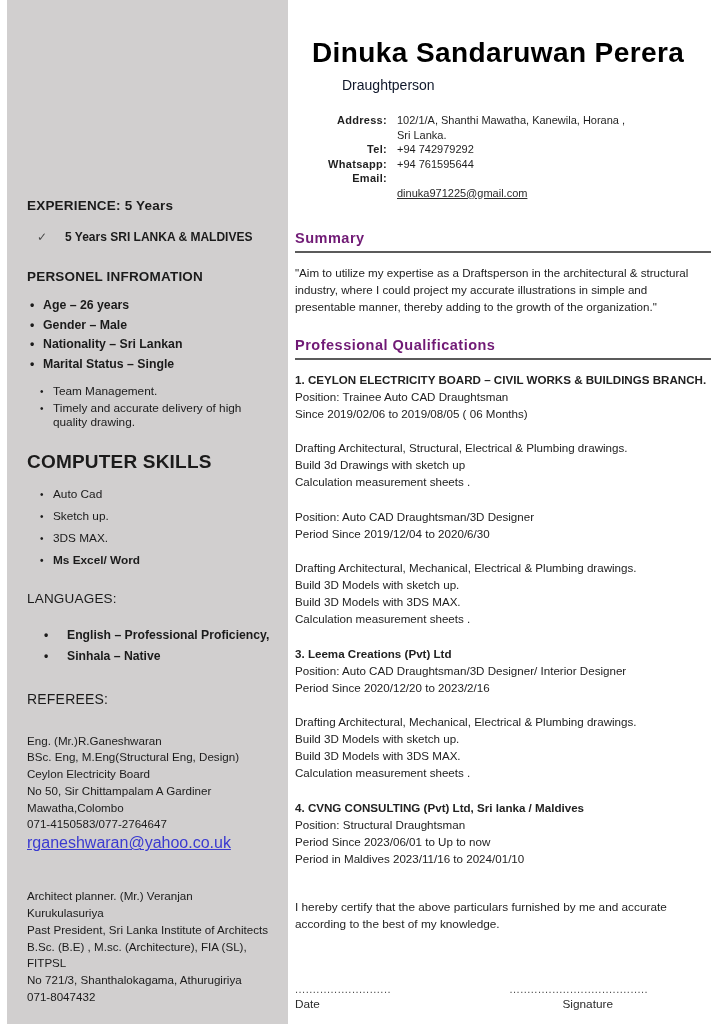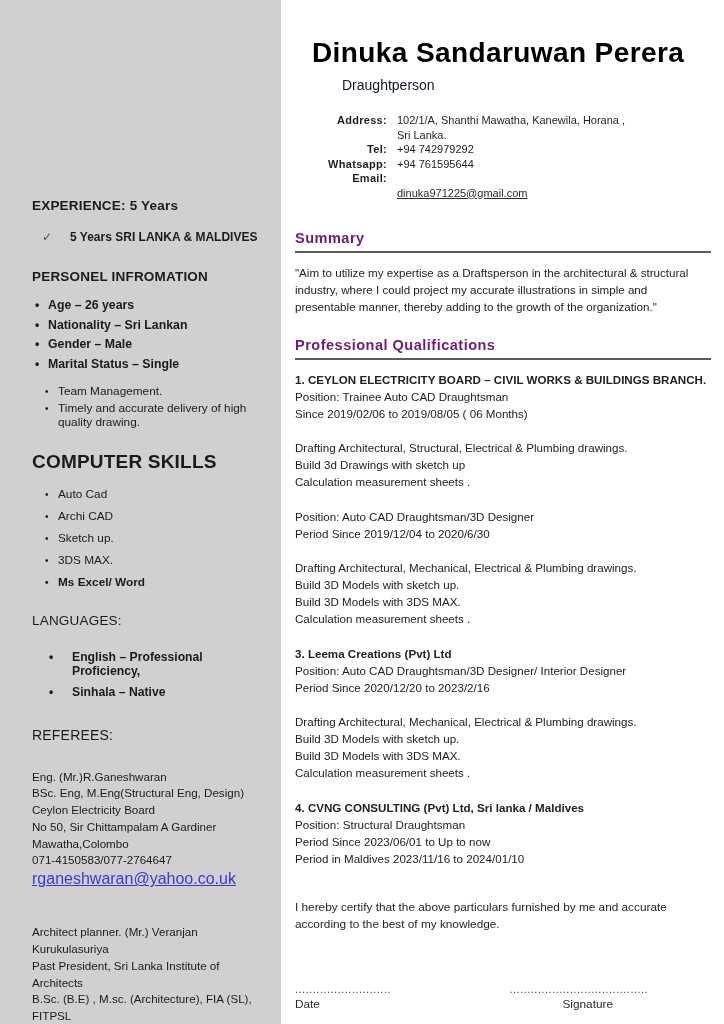--- a/index.html
+++ b/index.html
@@ -5,23 +5,23 @@
   html,body { margin:0; padding:0; }
   body {
     width:724px; height:1024px; background:#ffffff;
     font-family:"Liberation Sans", sans-serif; color:#1f1f1f;
     position:relative; overflow:hidden;
   }
   .page { position:relative; width:724px; height:1024px; }
 
   
   .sidebar {
-    position:absolute; left:0; top:0; width:281px; height:1024px;
+    position:absolute; left:7px; top:0; width:281px; height:1024px;
     background:#d1cfcf; box-sizing:border-box;
-    padding:198px 14px 0 32px; color:#1b1b1b;
+    padding:198px 14px 0 20px; color:#1b1b1b;
   }
   .sb-title-bold { font-size:13.5px; font-weight:bold; letter-spacing:.2px; }
   .sb-title { font-size:13.5px; font-weight:normal; letter-spacing:.2px; }
   .check-row { margin:17px 0 0 10px; display:flex; font-size:12px; font-weight:bold; }
   .check-glyph { font-family:"DejaVu Sans", sans-serif; color:#4a4a4a; font-weight:normal; margin-right:18px; }
   .mt-personal { margin-top:25px; }
   ul { list-style:none; margin:0; padding:0; }
   ul li { position:relative; }
   ul li::before { content:"•"; position:absolute; }
   .personal-list { margin:14px 0 0 0; font-size:12.3px; font-weight:bold; }
@@ -91,40 +91,39 @@
     <div class="check-row">
       <span class="check-glyph">✓</span>
       <span>5 Years SRI LANKA &amp; MALDIVES</span>
     </div>
 
     <div class="sb-title-bold mt-personal">PERSONEL INFROMATION</div>
     <ul class="personal-list">
 
         <li>Age – 26 years</li>
 
+        <li>Gender – Male</li>
+
         <li>Nationality – Sri Lankan</li>
-
-        <li>Gender – Male</li>
 
         <li>Marital Status – Single</li>
       </ul>
 
     <ul class="expertise-list">
 
         <li>Team Management.</li>
 
         <li>Timely and accurate delivery of high quality drawing.</li>
       </ul>
 
     <div class="sb-title-bold mt-skills">COMPUTER SKILLS</div>
     <ul class="skills-list">
 
         <li>Auto Cad</li>
 
-        <li>Archi CAD</li>
 
         <li>Sketch up.</li>
 
         <li>3DS MAX.</li>
       </ul>
     <ul class="skills-list" style="margin-top:0;">
       <li class="skill-bold">Ms Excel/ Word</li>
     </ul>
 
     <div class="sb-title mt-langs">LANGUAGES:</div>

